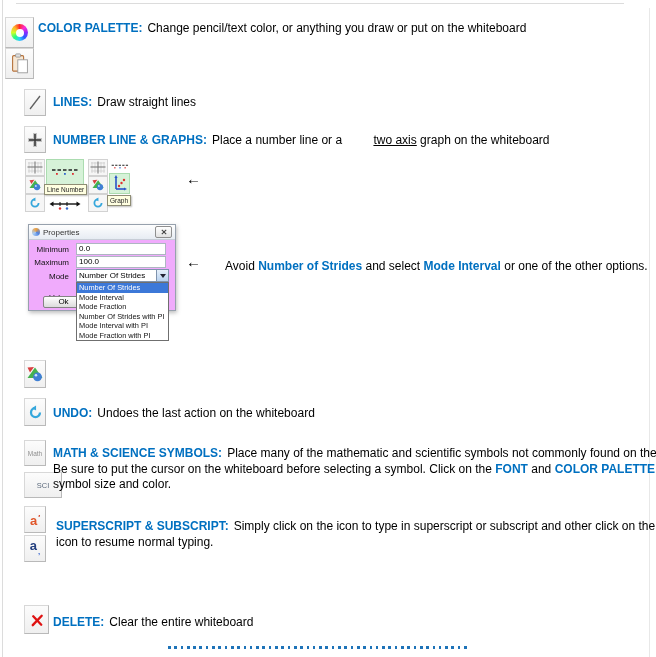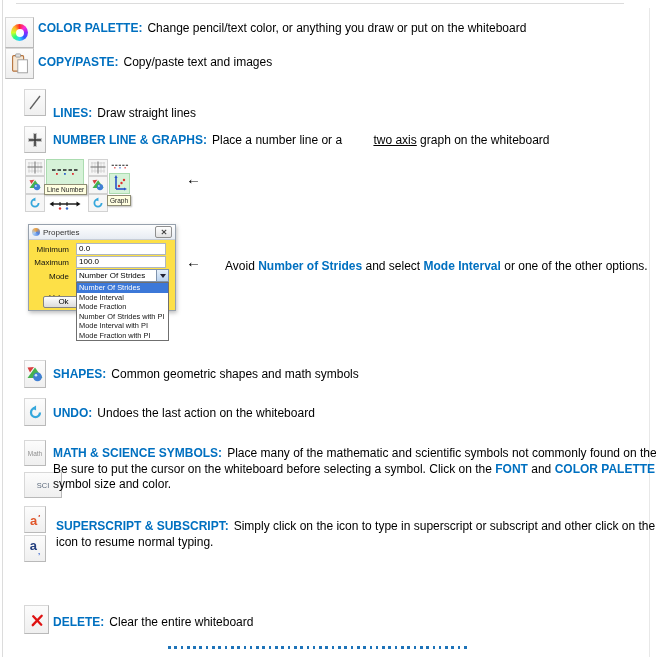--- a/index.html
+++ b/index.html
@@ -24,21 +24,21 @@
   #btn-math{left:24px;top:440px;width:22px;height:26px;}
   #btn-sci{left:24px;top:472px;width:38px;height:26px;}
   #btn-sup{left:24px;top:506px;width:22px;height:27px;}
   #btn-sub{left:24px;top:535px;width:22px;height:27px;}
   #btn-delete{left:24px;top:605px;width:25px;height:29px;}
 
   
   .row{position:absolute;font-size:12px;white-space:nowrap;line-height:14px;}
   #txt-palette{left:38px;top:21px;}
   #txt-copy{left:38px;top:55px;}
-  #txt-lines{left:53px;top:95px;margin-top:11px;}
+  #txt-lines{left:53px;top:95px;}
   #txt-numline{left:53px;top:133px;}
   #txt-shapes{left:53px;top:367px;}
   #txt-undo{left:53px;top:406px;}
   #txt-math{left:53px;top:446px;line-height:15.5px;}
   #txt-sup{left:56px;top:519px;line-height:15.5px;}
   #txt-delete{left:53px;top:615px;}
   #arrow1{left:186px;top:172px;font-size:15px;}
   #arrow2{left:186px;top:255px;font-size:15px;}
   #note1{left:225px;top:176px;}
   #note2{left:225px;top:259px;}
@@ -73,21 +73,21 @@
   #pg2{left:21px;top:14px;width:21px;height:21px;}
   .white-glyph{position:absolute;display:flex;align-items:center;justify-content:center;}
   #nl2-wrap{left:23px;top:39px;width:34px;height:13px;}
   #nl1-wrap2{left:22px;top:1px;width:20px;height:12px;}
   .tooltip{position:absolute;background:#ffffe1;border:1px solid #8f8d75;font-size:6.5px;line-height:9px;
     padding:0 2px;color:#222;white-space:nowrap;box-shadow:1px 1px 1.5px rgba(0,0,0,.25);z-index:3;}
   #tip1{left:19px;top:25px;}
   #tip2{left:19px;top:36px;}
 
   
-  #dialog{position:absolute;left:28px;top:224px;width:146px;height:85px;background:#fde047;
+  #dialog{position:absolute;left:28px;top:224px;width:146px;height:85px;background:#f0abfc;
     border:1px solid #97a1ad;box-shadow:1px 2px 4px rgba(0,0,0,.25);font-size:8px;}
   #dlg-title{position:absolute;left:0;top:0;right:0;height:14px;
     background:linear-gradient(#fefefe,#e7ecf3);border-bottom:1px solid #c7cdd6;
     display:flex;align-items:center;padding:0 3px;gap:3px;color:#333;}
   #dlg-icon{width:8px;height:8px;border-radius:50%;flex:0 0 auto;
     background:conic-gradient(#f0a03a,#4f82e0,#aacdf2,#f0a03a);}
   #dlg-close{margin-left:auto;width:15px;height:10px;border:1px solid #8f8f8f;border-radius:2px;
     background:linear-gradient(#ffffff,#e2e2e2);display:flex;align-items:center;justify-content:center;}
   .dlg-label{position:absolute;left:0;width:40px;text-align:right;color:#111;}
   #lbl-min{top:20px;} #lbl-max{top:33px;} #lbl-mode{top:47px;} #lbl-value{top:68px;}
@@ -128,23 +128,20 @@
     <span class="h">COLOR PALETTE:</span><span class="desc">Change pencil/text color, or anything you draw or put on the whiteboard</span>
   </div>
 
   <div class="btn" id="btn-copy">
     <svg width="18" height="21" viewBox="0 0 18 21">
       <rect x="1.6" y="2.6" width="11" height="15.5" rx="1.2" fill="#f6e7d4" stroke="#b5723c" stroke-width="1.1"></rect>
       <rect x="4.6" y="0.9" width="5" height="3.2" rx="0.8" fill="#e0e0e0" stroke="#8f8f8f" stroke-width="0.8"></rect>
       <rect x="6.8" y="6.8" width="9.6" height="13" fill="#ffffff" stroke="#9a9a9a" stroke-width="0.9"></rect>
     </svg>
   </div>
-  <div class="row" id="txt-copy">
-    <span class="h">COPY/PASTE:</span><span class="desc">Copy/paste text and images</span>
-  </div>
 
   <div class="btn" id="btn-lines">
     <svg width="18" height="23" viewBox="0 0 18 23">
       <line x1="4" y1="18" x2="14" y2="5" stroke="#5f5f5f" stroke-width="1.3"></line>
     </svg>
   </div>
   <div class="row" id="txt-lines">
     <span class="h">LINES:</span><span class="desc">Draw straight lines</span>
   </div>
 
@@ -310,23 +307,20 @@
   </div>
 
   <div class="btn" id="btn-shapes">
     <svg width="17" height="16" viewBox="0 0 17 16">
       <polygon points="8,1.5 15.5,12 0.5,12" fill="#45b14e"></polygon>
       <polygon points="0.5,1.5 7,1 3,6.5" fill="#d94040"></polygon>
       <circle cx="10.5" cy="10.8" r="4.4" fill="#3f7fd4"></circle>
       <circle cx="9" cy="9.3" r="1.3" fill="#cfe3fa"></circle>
     </svg>
   </div>
-  <div class="row" id="txt-shapes">
-    <span class="h">SHAPES:</span><span class="desc">Common geometric shapes and math symbols</span>
-  </div>
 
   <div class="btn" id="btn-undo">
     <svg width="15" height="15" viewBox="0 0 16 16">
       <path d="M12.8 8 A4.8 4.8 0 1 1 8 3.2" fill="none" stroke="#35a7dc" stroke-width="2.4"></path>
       <polygon points="8.6,0.6 8.6,5.8 4.4,3.2" fill="#35a7dc"></polygon>
     </svg>
   </div>
   <div class="row" id="txt-undo">
     <span class="h">UNDO:</span><span class="desc">Undoes the last action on the whiteboard</span>
   </div>

